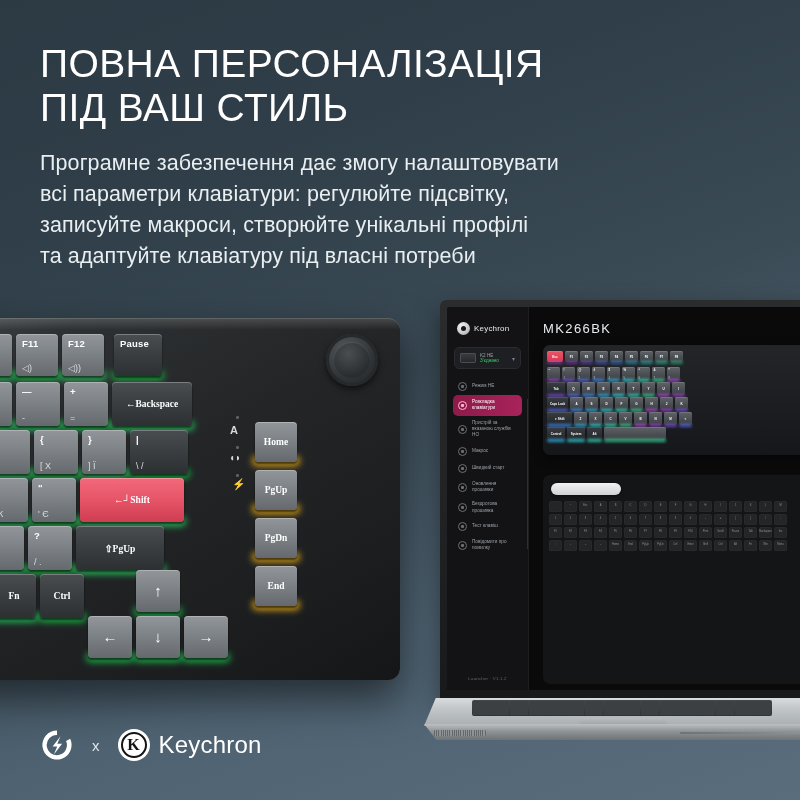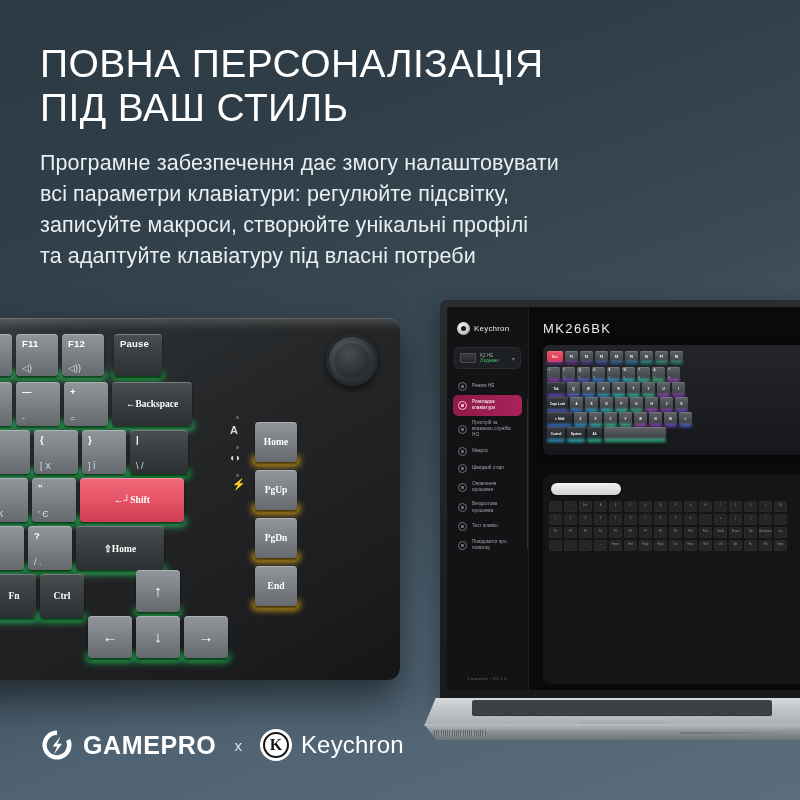--- a/index.html
+++ b/index.html
@@ -262,21 +262,21 @@
         <div class="kc" style="left: 50px; top: 208px; width: 44px; height: 44px;">
           <div class="l2">. Ю</div>
         </div>
         <div class="glow" style="left: 96px; top: 247px; width: 48px; height: 9px; background: rgb(26, 210, 79); opacity: 0.85;"></div>
         <div class="kc" style="left: 98px; top: 208px; width: 44px; height: 44px;">
           <div class="l1">?</div>
           <div class="l2">/ .</div>
         </div>
         <div class="glow" style="left: 144px; top: 247px; width: 92px; height: 9px; background: rgb(46, 224, 106); opacity: 0.85;"></div>
         <div class="kc dark" style="left: 146px; top: 208px; width: 88px; height: 44px;">
-          <div class="ctr">⇧Home</div>
+          <div class="ctr">⇧PgUp</div>
         </div>
         <div class="glow" style="left: 60px; top: 295px; width: 48px; height: 9px; background: rgb(37, 216, 103); opacity: 0.85;"></div>
         <div class="kc dark" style="left: 62px; top: 256px; width: 44px; height: 44px;">
           <div class="ctr">Fn</div>
         </div>
         <div class="glow" style="left: 108px; top: 295px; width: 48px; height: 9px; background: rgb(26, 210, 79); opacity: 0.85;"></div>
         <div class="kc dark" style="left: 110px; top: 256px; width: 44px; height: 44px;">
           <div class="ctr">Ctrl</div>
         </div>
         <div class="glow" style="left: 204px; top: 289px; width: 48px; height: 9px; background: rgb(31, 224, 90); opacity: 0.8;"></div>
@@ -865,21 +865,20 @@
   </div>
 
   <div id="footer">
     <div id="gp">
       <span id="gpmark">
         <svg width="34" height="34" viewBox="0 0 34 34">
           <path d="M17 2.4a14.6 14.6 0 1 0 13.2 8.4l-4.1 2.2A10.1 10.1 0 1 1 17 6.9z" fill="#ffffff"></path>
           <path d="M20.5 8.2 12.6 18.6h4.6l-3.3 7.8 8.2-10.7h-4.8z" fill="#ffffff"></path>
         </svg>
       </span>
-      <span id="gptxt">GAMEPRO</span>
     </div>
     <span id="xsep">x</span>
     <div id="kc2">
       <span id="kcmark">
         <span class="ring"></span>
           <span class="kglyph">K</span>
       </span>
       <span id="kctxt">Keychron</span>
     </div>
   </div>

